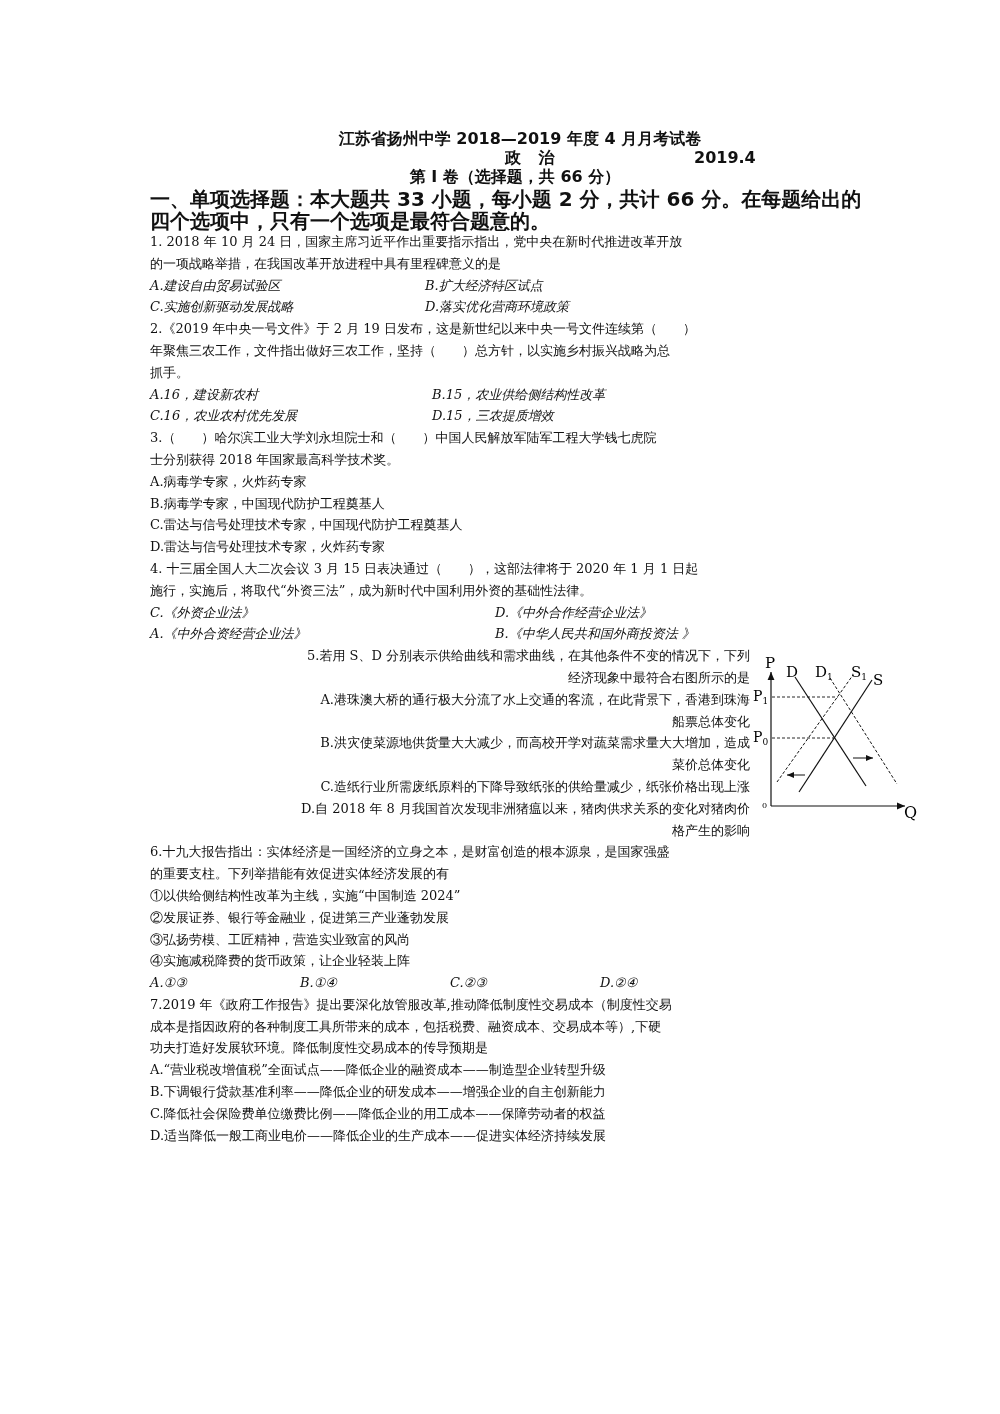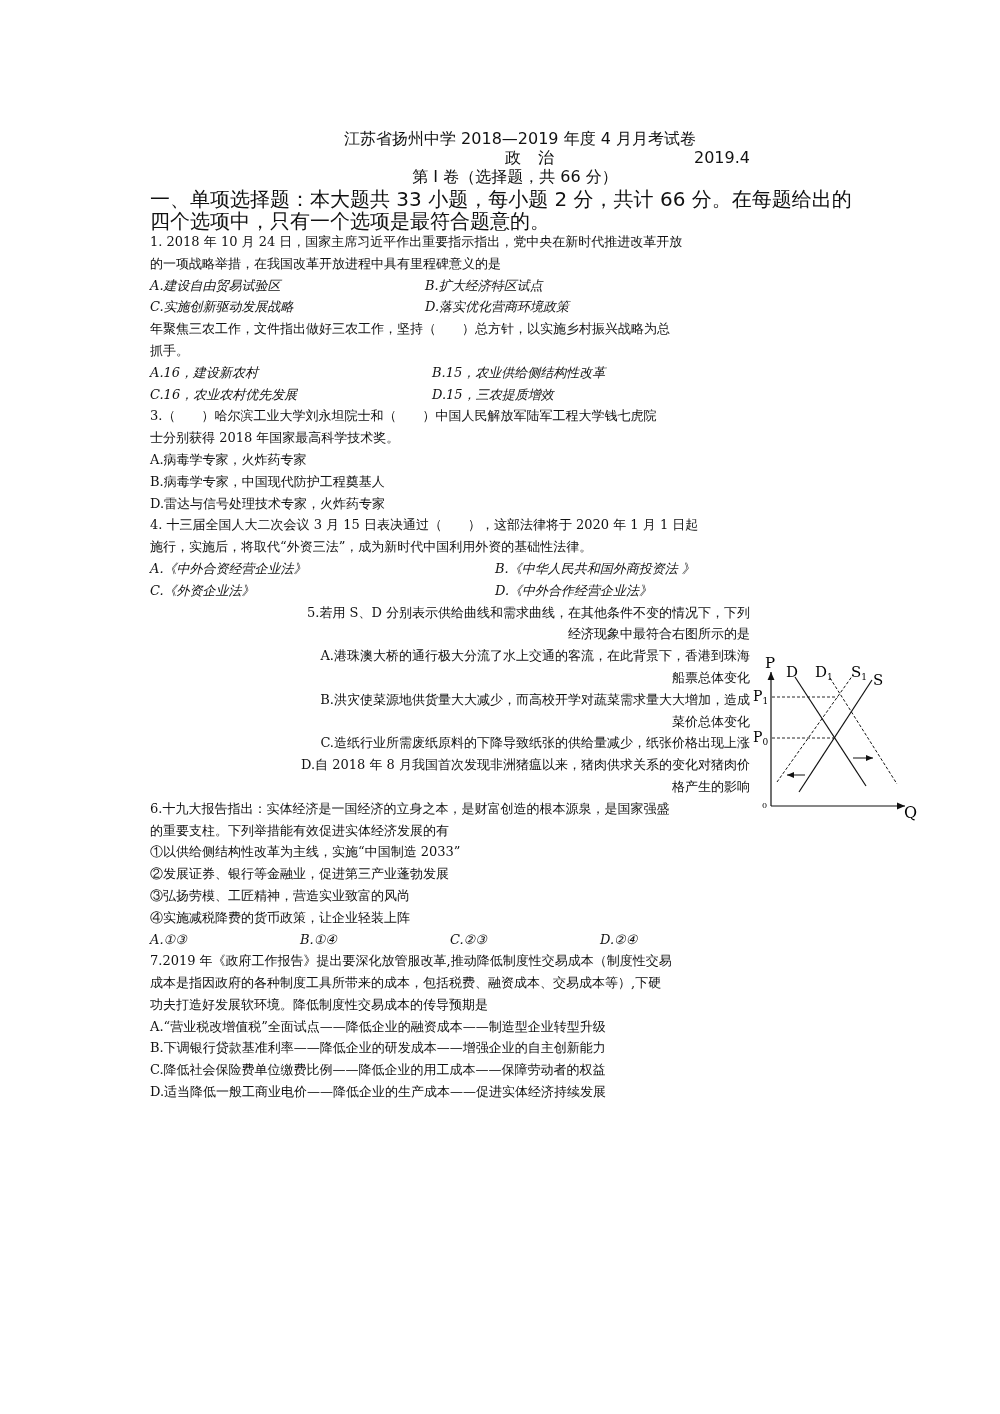--- a/index.html
+++ b/index.html
@@ -1,20 +1,20 @@
 <!DOCTYPE html>
 <html><head>
 <meta charset="utf-8">
 <style>
   html, body { margin:0; padding:0; background:#ffffff; }
   body { width:1000px; height:1414px; position:relative; overflow:hidden;
          font-family:"DejaVu Serif","Liberation Serif",serif; color:#111; }
   .page { position:absolute; left:0; top:0; width:1000px; height:1414px; }
   .hdr { position:absolute; font-family:"DejaVu Sans","Liberation Sans",sans-serif;
-         font-weight:normal; font-size:16px; line-height:20px; white-space:nowrap; }
+         font-weight:bold; font-size:16px; line-height:20px; white-space:nowrap; }
   .title { left:0; width:1000px; text-align:center; top:129px; padding-left:40px; box-sizing:border-box; }
   .subject { left:505px; top:148px; letter-spacing:6px; }
   .date { left:694px; top:148px; }
   .part { left:0; width:1000px; text-align:center; top:167px; padding-left:30px; box-sizing:border-box; }
   .instr { left:150px; top:189px; width:720px; white-space:normal; line-height:21.5px; font-size:20px; }
   .body { position:absolute; left:150px; top:231px; width:720px;
           font-size:13px; line-height:21.8px; }
   .ln { white-space:nowrap; height:21.8px; }
   .opt-row { display:flex; white-space:nowrap; height:21.8px; }
   .opt-row span { display:inline-block;font-style:italic; }
@@ -46,69 +46,71 @@
           <span class="w275">A.建设自由贸易试验区</span>
           <span>B.扩大经济特区试点</span>
         </div>
       <div class="opt-row">
           <span class="w275">C.实施创新驱动发展战略</span>
           <span>D.落实优化营商环境政策</span>
         </div>
     </div>
 
     <div>
+      <div class="ln">2.《2019 年中央一号文件》于 2 月 19 日发布，这是新世纪以来中央一号文件连续第（　　）</div>
       <div class="ln">年聚焦三农工作，文件指出做好三农工作，坚持（　　）总方针，以实施乡村振兴战略为总</div>
       <div class="ln">抓手。</div>
       <div class="opt-row">
           <span class="w282">A.16，建设新农村</span>
           <span>B.15，农业供给侧结构性改革</span>
         </div>
       <div class="opt-row">
           <span class="w282">C.16，农业农村优先发展</span>
           <span>D.15，三农提质增效</span>
         </div>
     </div>
 
     <div>
       <div class="ln">3.（　　）哈尔滨工业大学刘永坦院士和（　　）中国人民解放军陆军工程大学钱七虎院</div>
       <div class="ln">士分别获得 2018 年国家最高科学技术奖。</div>
       <div class="ln">A.病毒学专家，火炸药专家</div>
       <div class="ln">B.病毒学专家，中国现代防护工程奠基人</div>
+      <div class="ln">C.雷达与信号处理技术专家，中国现代防护工程奠基人</div>
       <div class="ln">D.雷达与信号处理技术专家，火炸药专家</div>
     </div>
 
     <div>
       <div class="ln">4. 十三届全国人大二次会议 3 月 15 日表决通过（　　），这部法律将于 2020 年 1 月 1 日起</div>
       <div class="ln">施行，实施后，将取代“外资三法”，成为新时代中国利用外资的基础性法律。</div>
       <div class="opt-row">
+          <span class="w345">C.《外资企业法》</span>
+          <span>D.《中外合作经营企业法》</span>
+        </div>
+      <div class="opt-row">
           <span class="w345">A.《中外合资经营企业法》</span>
           <span>B.《中华人民共和国外商投资法 》</span>
-        </div>
-      <div class="opt-row">
-          <span class="w345">C.《外资企业法》</span>
-          <span>D.《中外合作经营企业法》</span>
         </div>
     </div>
 
     <div>
       <div class="ln narrow">5.若用 S、D 分别表示供给曲线和需求曲线，在其他条件不变的情况下，下列</div>
       <div class="ln narrow">经济现象中最符合右图所示的是</div>
       <div class="ln narrow">A.港珠澳大桥的通行极大分流了水上交通的客流，在此背景下，香港到珠海</div>
       <div class="ln narrow">船票总体变化</div>
       <div class="ln narrow">B.洪灾使菜源地供货量大大减少，而高校开学对蔬菜需求量大大增加，造成</div>
       <div class="ln narrow">菜价总体变化</div>
       <div class="ln narrow">C.造纸行业所需废纸原料的下降导致纸张的供给量减少，纸张价格出现上涨</div>
       <div class="ln narrow">D.自 2018 年 8 月我国首次发现非洲猪瘟以来，猪肉供求关系的变化对猪肉价</div>
       <div class="ln narrow">格产生的影响</div>
     </div>
 
     <div>
       <div class="ln">6.十九大报告指出：实体经济是一国经济的立身之本，是财富创造的根本源泉，是国家强盛</div>
       <div class="ln">的重要支柱。下列举措能有效促进实体经济发展的有</div>
-      <div class="ln">①以供给侧结构性改革为主线，实施“中国制造 2033”</div>
+      <div class="ln">①以供给侧结构性改革为主线，实施“中国制造 2024”</div>
       <div class="ln">②发展证券、银行等金融业，促进第三产业蓬勃发展</div>
       <div class="ln">③弘扬劳模、工匠精神，营造实业致富的风尚</div>
       <div class="ln">④实施减税降费的货币政策，让企业轻装上阵</div>
       <div class="opt-row">
         <span class="w150">A.①③</span>
         <span class="w150">B.①④</span>
         <span class="w150">C.②③</span>
         <span>D.②④</span>
       </div>
     </div>

